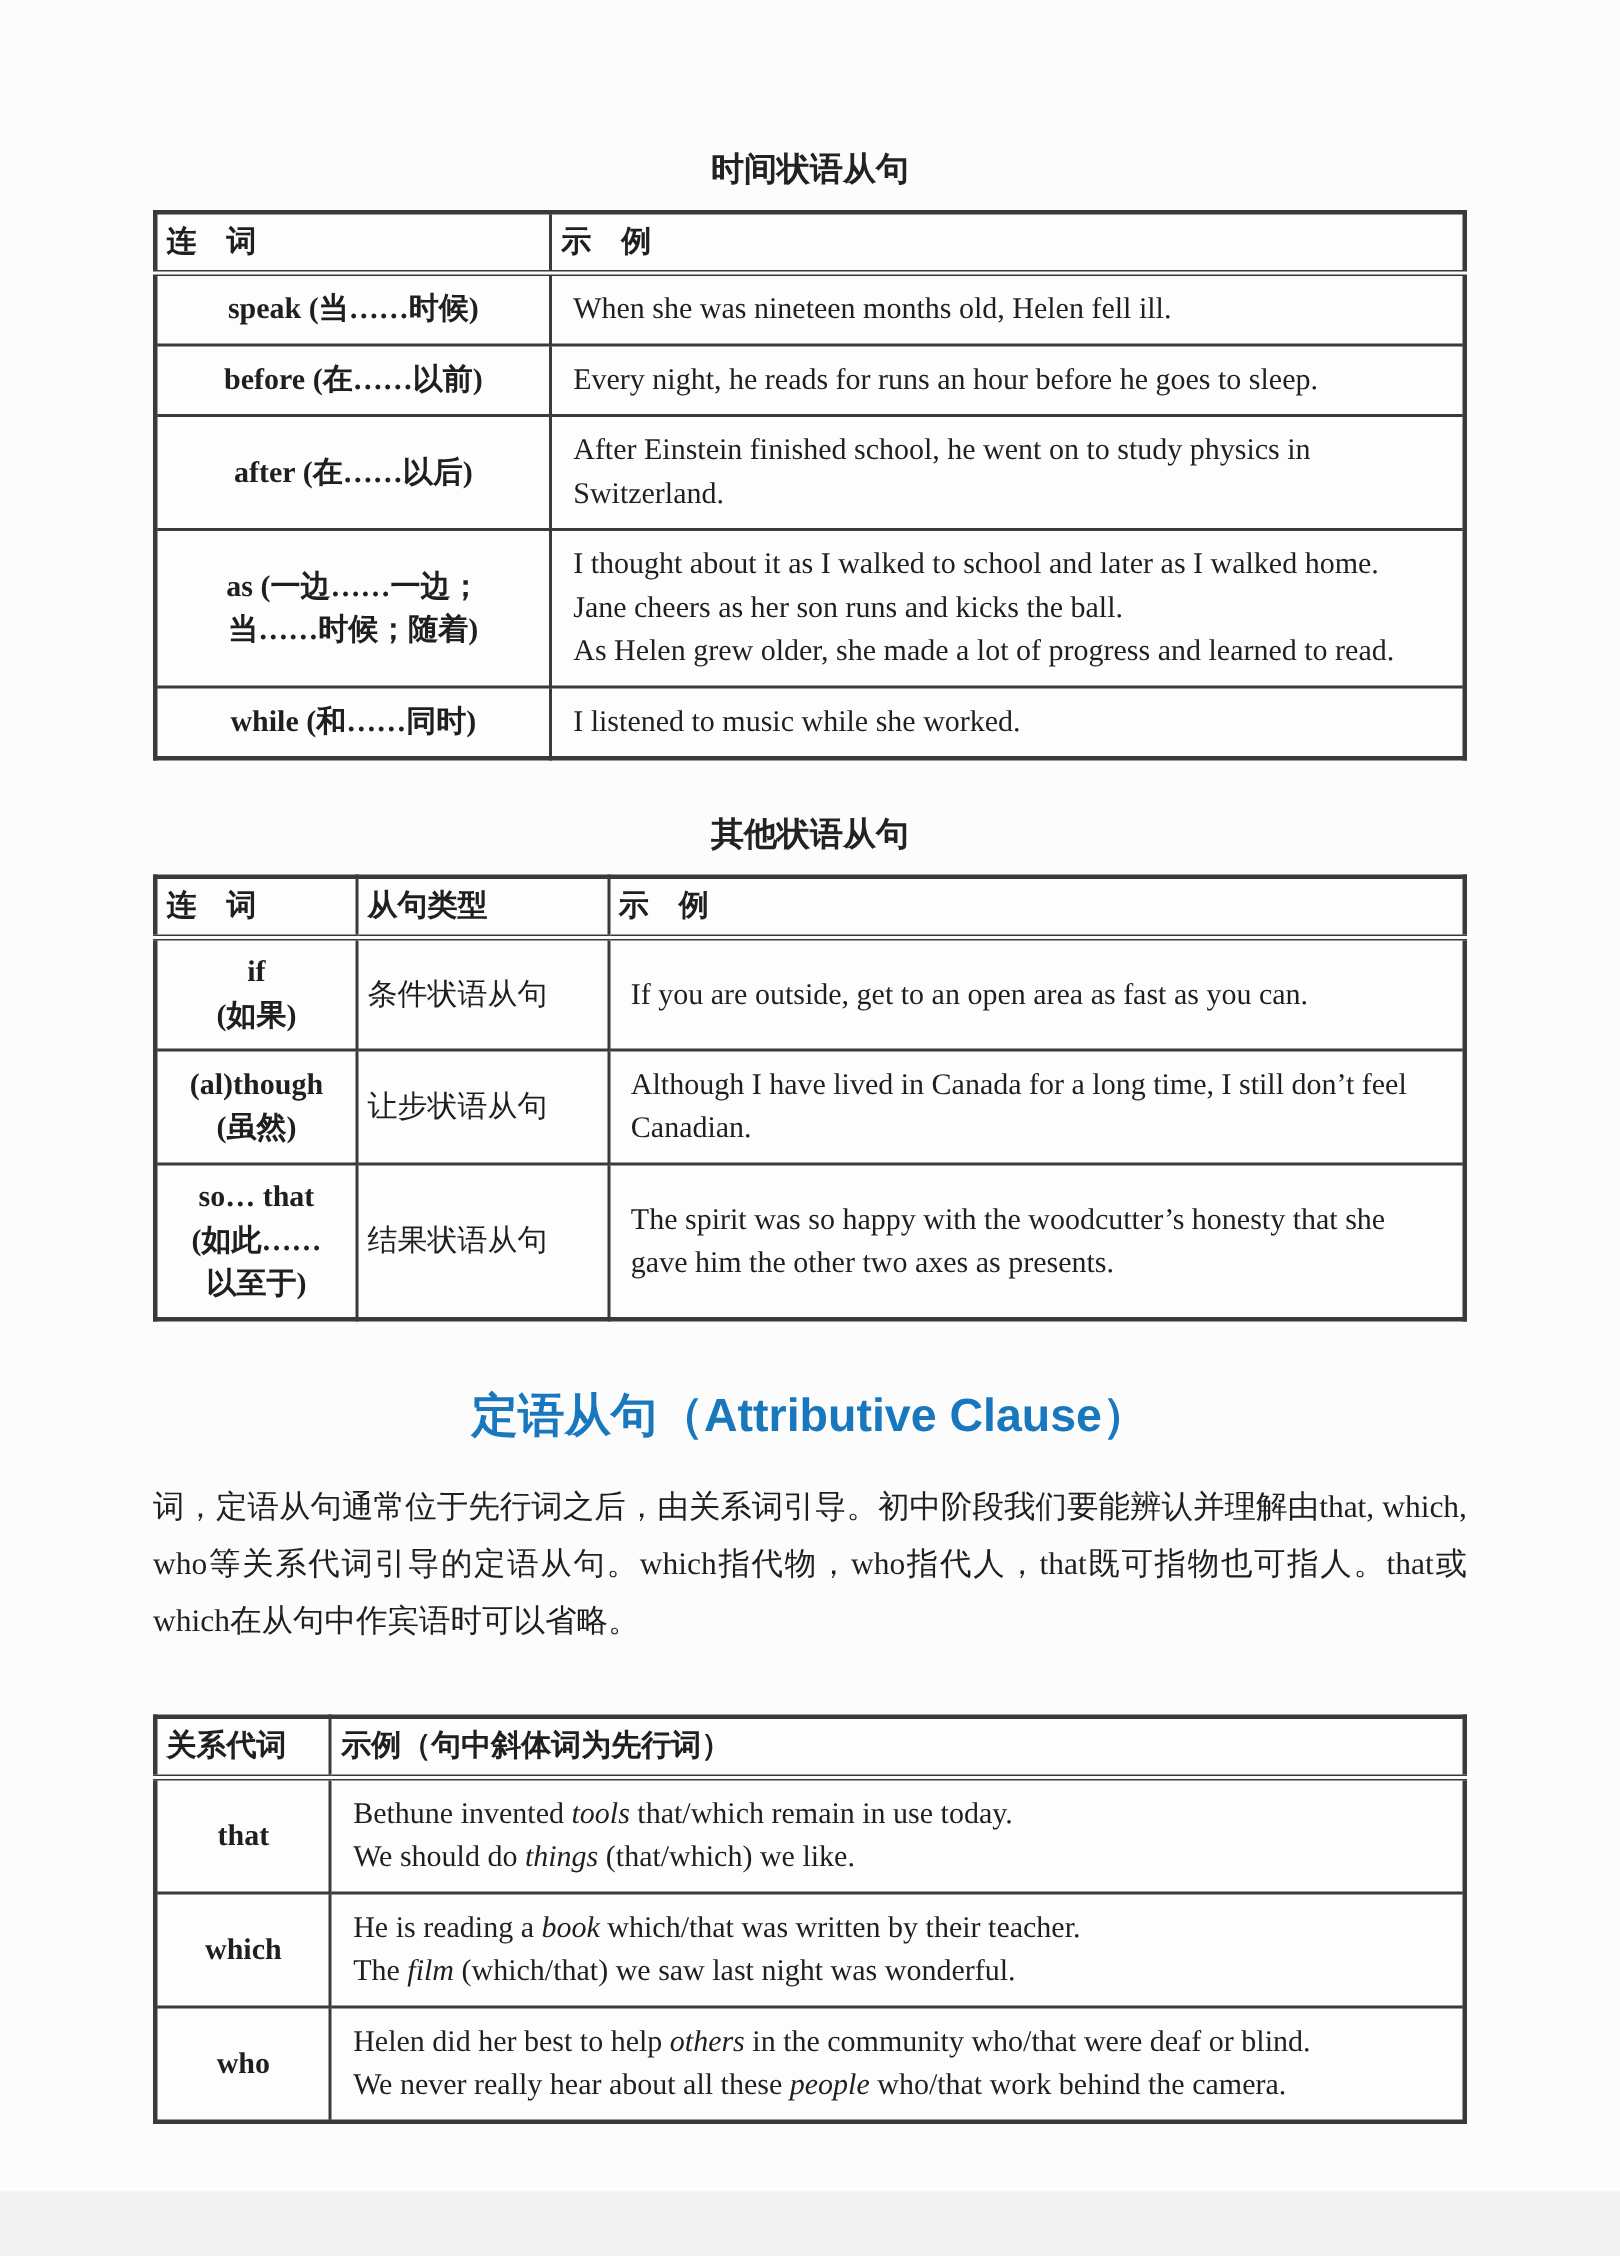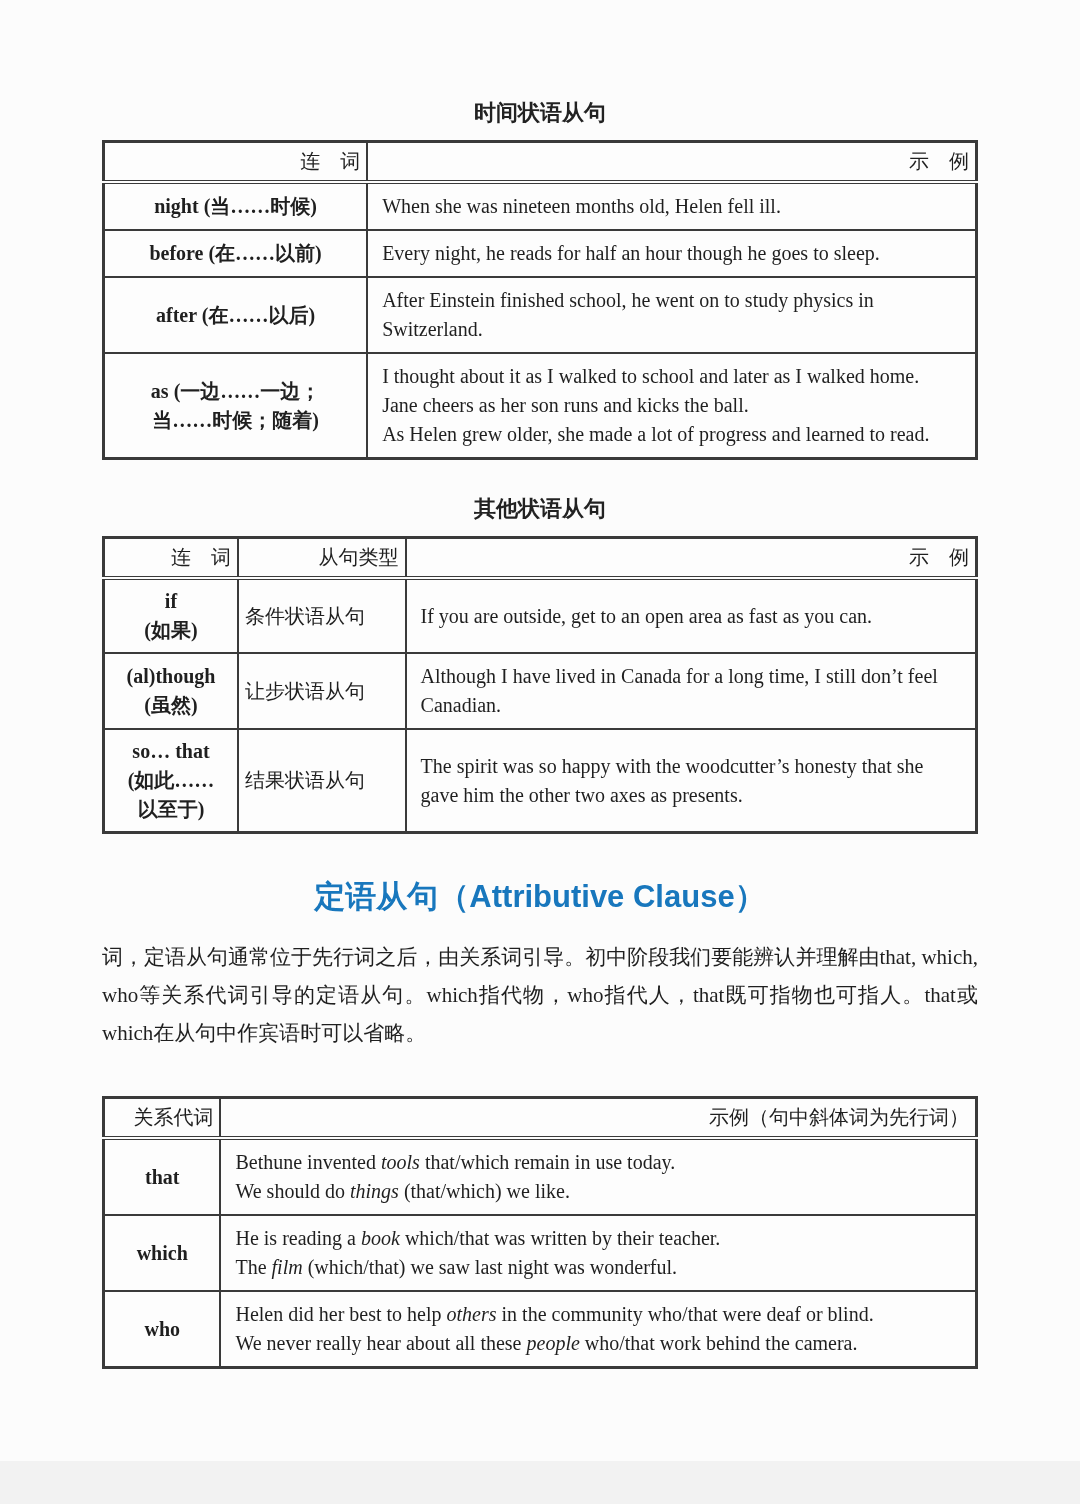--- a/index.html
+++ b/index.html
@@ -43,22 +43,22 @@
   }
   th, td{
     border:2px solid var(--line);
     font-family: var(--serif);
     font-size:20px;
     line-height:29px;
     color:var(--ink);
     box-sizing:border-box;
   }
   th{
-    font-weight:normal;
-    text-align:right;
+    font-weight:bold;
+    text-align:left;
     padding:4px 6px;
     border-bottom:4px double var(--line);
   }
   td{ vertical-align:middle; }
   td.conj{
     text-align:center;
     font-weight:bold;
     padding:7px 8px;
   }
   td.type{
@@ -108,51 +108,59 @@
         </colgroup>
         <thead>
           <tr>
             <th>连　词</th>
             <th>示　例</th>
           </tr>
         </thead>
         <tbody>
           <tr>
             <td class="conj">
-              <div class="cell-line">night (当……时候)</div>
+              <div class="cell-line">speak (当……时候)</div>
             </td>
             <td class="example">
               <div class="cell-line">When she was nineteen months old, Helen fell ill.</div>
             </td>
           </tr>
           <tr>
             <td class="conj">
               <div class="cell-line">before (在……以前)</div>
             </td>
             <td class="example">
-              <div class="cell-line">Every night, he reads for half an hour though he goes to sleep.</div>
+              <div class="cell-line">Every night, he reads for runs an hour before he goes to sleep.</div>
             </td>
           </tr>
           <tr>
             <td class="conj">
               <div class="cell-line">after (在……以后)</div>
             </td>
             <td class="example">
               <div class="cell-line">After Einstein finished school, he went on to study physics in Switzerland.</div>
             </td>
           </tr>
           <tr>
             <td class="conj">
               <div class="cell-line">as (一边……一边；</div>
               <div class="cell-line">当……时候；随着)</div>
             </td>
             <td class="example">
               <div class="cell-line">I thought about it as I walked to school and later as I walked home.</div>
               <div class="cell-line">Jane cheers as her son runs and kicks the ball.</div>
               <div class="cell-line">As Helen grew older, she made a lot of progress and learned to read.</div>
+            </td>
+          </tr>
+          <tr>
+            <td class="conj">
+              <div class="cell-line">while (和……同时)</div>
+            </td>
+            <td class="example">
+              <div class="cell-line">I listened to music while she worked.</div>
             </td>
           </tr>
         </tbody>
       </table>
   </div>
 
   <h3 class="tbl-title">其他状语从句</h3>
   <div class="table-block" id="other-table-block">
     <table>
         <colgroup>

